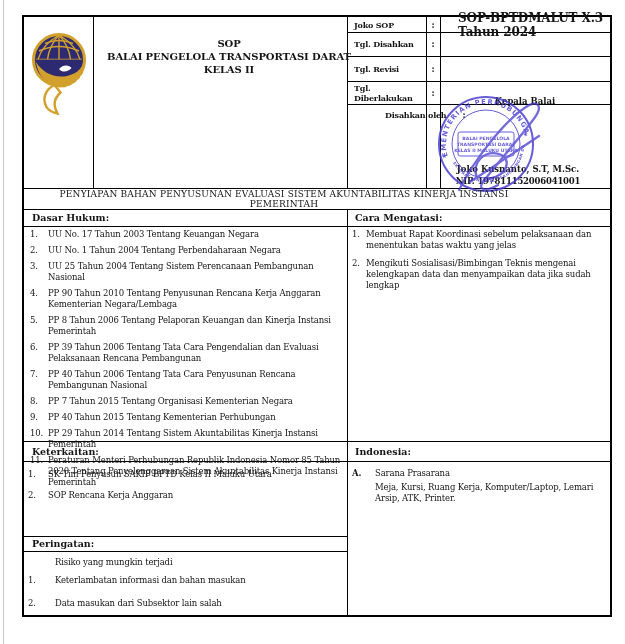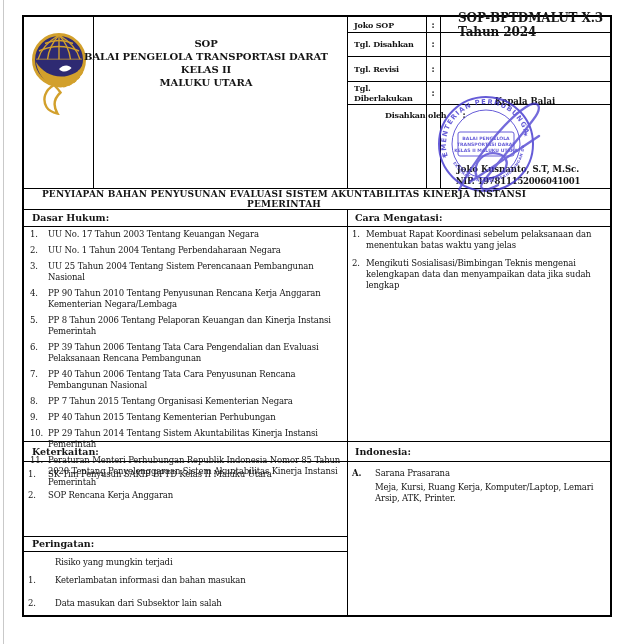--- a/index.html
+++ b/index.html
@@ -6,35 +6,35 @@
   body{width:625px;height:644px;overflow:hidden;position:relative;
        font-family:"DejaVu Serif","Liberation Serif",serif;color:#151515;
        -webkit-font-smoothing:antialiased;}
   .page-edge{position:absolute;left:3px;top:0;width:1px;height:644px;background:#c9c9c9;}
   .frame{position:absolute;left:22px;top:15px;width:590px;height:602px;
          border:2px solid #000;box-sizing:border-box;background:#fff;}
   .vline{position:absolute;width:1px;background:#000;}
   .hline{position:absolute;height:1px;background:#000;}
   .cell{position:absolute;box-sizing:border-box;}
   
-  .sop-title{left:55px;top:20px;width:254px;text-align:center;font-weight:bold;
+  .sop-title{left:78px;top:20px;width:254px;text-align:center;font-weight:bold;
              font-size:10px;line-height:13px;letter-spacing:-0.1px;}
   .info-label{font-weight:bold;font-size:8px;letter-spacing:-0.2px;padding:0 0 0 7px;
               display:flex;align-items:center;}
   .info-sep{font-weight:bold;font-size:8.5px;display:flex;align-items:center;justify-content:center;}
   .info-value{font-weight:bold;font-size:12px;display:flex;align-items:center;padding-left:18px;letter-spacing:-0.1px;}
   .top-align{align-items:flex-start !important;padding-top:6px;margin-left:31px;}
   
   .approve-title{left:416px;top:79px;width:170px;text-align:center;font-weight:bold;font-size:8.5px;}
   .approve-name{left:402px;top:147px;width:184px;text-align:center;font-weight:bold;font-size:8.5px;}
   .approve-nip{left:402px;top:159px;width:184px;text-align:center;font-weight:bold;font-size:8.5px;letter-spacing:-0.2px;}
   .stamp{position:absolute;left:401px;top:77px;width:133px;height:106px;opacity:0.82;}
   
   .title-bar{left:0;top:172px;width:520px;height:20px;display:flex;align-items:center;
-             justify-content:center;font-weight:bold;font-size:9px;letter-spacing:0.2px;text-align:center;}
+             justify-content:center;font-weight:normal;font-size:9px;letter-spacing:0.2px;text-align:center;}
   .sec-head{font-weight:bold;font-size:9.5px;display:flex;align-items:center;padding-left:8px;}
   
   .numlist{list-style:none;margin:0;padding:0;counter-reset:n;font-size:8.5px;line-height:11px;letter-spacing:-0.15px;}
   .numlist li{counter-increment:n;position:relative;margin:0 0 5px 0;}
   .numlist li::before{content:counter(n) ".";position:absolute;left:0;top:0;}
   .dh li{padding-left:18px;}
   .cm li{padding-left:14px;margin-bottom:7px;}
   .kk li{padding-left:20px;margin-bottom:10px;}
   .pr li{padding-left:27px;margin-bottom:12px;}
   .peralatan-row{display:flex;font-size:8.5px;line-height:11px;letter-spacing:-0.15px;}
@@ -84,21 +84,20 @@
       <path d="M 29,4 Q 39,15 40.5,28.5"></path>
     </g>
     <path d="M 6,31 C 14,44 30,50 45,42 C 49,40 52,36 53,32 C 54,44 46,54 34,56 C 30,57 24,56 20,53 C 12,48 7,40 6,31 Z" fill="#d2a02c"></path>
     <path d="M 29,38 C 33,33.5 39,33.5 41.5,37 C 38,41 32.5,42 29,38 Z" fill="#ffffff"></path>
     <path d="M 24,54 C 15,59 12,68 16.5,76 C 18.5,79.5 23,81.5 27.5,82.5 C 23,75 24,67.5 30.5,61.5 C 28.5,58.5 26,56 24,54 Z" fill="#ffffff" stroke="#d2a02c" stroke-width="2.4"></path>
   </svg>
 
   <div class="cell sop-title">
     <div>SOP</div>
     <div>BALAI PENGELOLA TRANSPORTASI DARAT KELAS II</div>
-    <div>MALUKU UTARA</div>
   </div>
 
   <div class="cell info-label" style="left:323px;top:0;width:79px;height:15px;">Joko SOP</div>
   <div class="cell info-sep" style="left:402px;top:0;width:14px;height:15px;">:</div>
   <div class="cell info-value" style="left:416px;top:0;width:170px;height:15px;">SOP-BPTDMALUT X.3 Tahun 2024</div>
 
   <div class="cell info-label" style="left:323px;top:15px;width:79px;height:24px;">Tgl. Disahkan</div>
   <div class="cell info-sep" style="left:402px;top:15px;width:14px;height:24px;">:</div>
   <div class="cell info-value" style="left:416px;top:15px;width:170px;height:24px;"></div>
 

